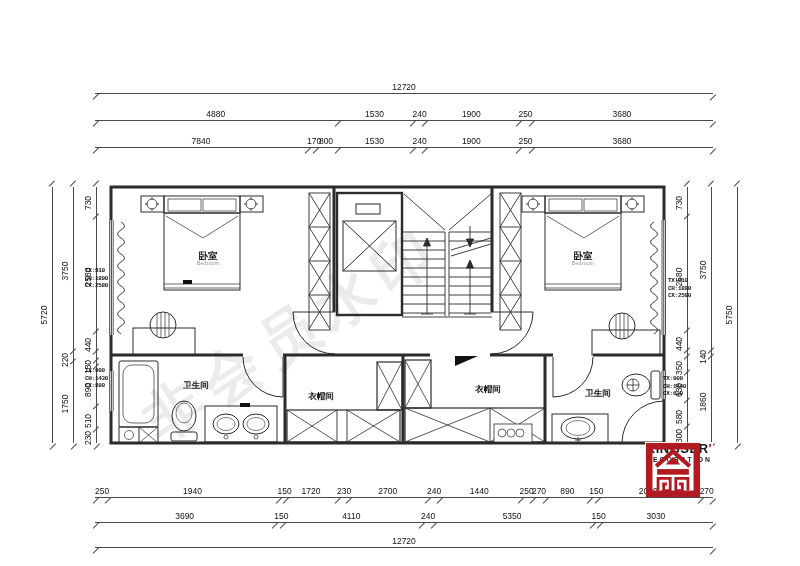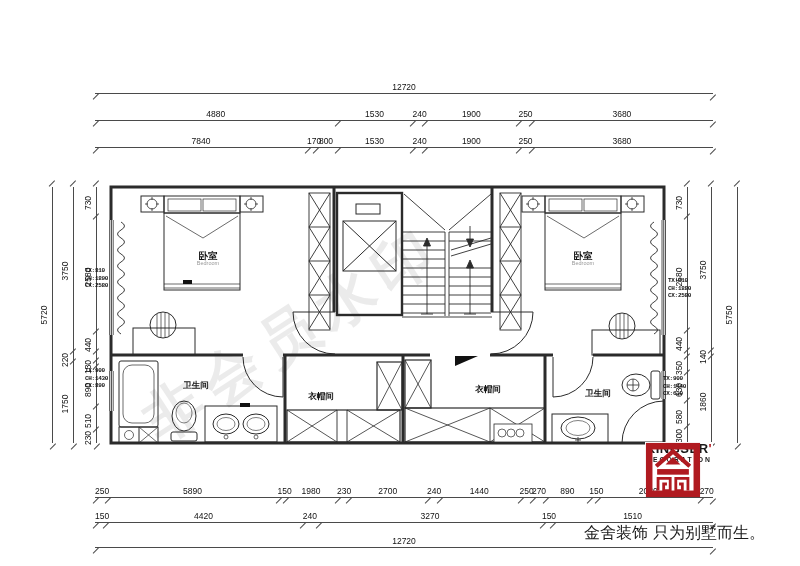--- a/index.html
+++ b/index.html
@@ -273,27 +273,27 @@
       </div>
       <div class="dseg" style="flex-grow: 3680;">
         <span>3680</span>
       </div>
     </div>
   <div class="dimrow" style="left:95px;top:483px;width:618px;">
       <div class="dseg" style="flex-grow: 250;">
         <span>250</span>
       </div>
       <div class="dseg" style="flex-grow: 3440;">
-        <span>5890</span>
+        <span>1940</span>
       </div>
       <div class="dseg" style="flex-grow: 150;">
         <span>150</span>
       </div>
       <div class="dseg" style="flex-grow: 1050;">
-        <span>1980</span>
+        <span>1720</span>
       </div>
       <div class="dseg" style="flex-grow: 230;">
         <span>230</span>
       </div>
       <div class="dseg" style="flex-grow: 1590;">
         <span>2700</span>
       </div>
       <div class="dseg" style="flex-grow: 240;">
         <span>240</span>
       </div>
@@ -313,37 +313,40 @@
         <span>150</span>
       </div>
       <div class="dseg" style="flex-grow: 2080;">
         <span>2080</span>
       </div>
       <div class="dseg" style="flex-grow: 270;">
         <span>270</span>
       </div>
     </div>
   <div class="dimrow" style="left:95px;top:508px;width:618px;">
+      <div class="dseg" style="flex-grow: 3690;">
+        <span>3690</span>
+      </div>
       <div class="dseg" style="flex-grow: 150;">
         <span>150</span>
       </div>
       <div class="dseg" style="flex-grow: 2870;">
-        <span>4420</span>
+        <span>4110</span>
       </div>
       <div class="dseg" style="flex-grow: 240;">
         <span>240</span>
       </div>
       <div class="dseg" style="flex-grow: 3270;">
-        <span>3270</span>
+        <span>5350</span>
       </div>
       <div class="dseg" style="flex-grow: 150;">
         <span>150</span>
       </div>
       <div class="dseg" style="flex-grow: 2350;">
-        <span>1510</span>
+        <span>3030</span>
       </div>
     </div>
   <div class="dimrow" style="left:95px;top:533px;width:618px;">
       <div class="dseg" style="flex-grow: 12720;">
         <span>12720</span>
       </div>
     </div>
 
   <div class="dimcol" style="left:38px;top:187px;height:256px;">
       <div class="dseg" style="flex-grow: 5720;">
@@ -479,15 +482,14 @@
         <path d="M12 26 L30 10 L48 26" stroke-width="4.5"></path>
         <path d="M22 24 L30 16 L38 24 Z" fill="#b01a20" stroke="none"></path>
         <rect x="13" y="29" width="34" height="6" fill="#b01a20" stroke="none"></rect>
         <path d="M14 52 V39 H27 V52 H20 V45 H23.5" stroke-width="3"></path>
         <path d="M46 52 V39 H33 V52 H40 V45 H36.5" stroke-width="3"></path>
       </g>
     </svg>
     <div class="brand"><span>KINGSER</span><span class="apos">'</span></div>
     <div class="brand-sub">DECORATION</div>
   </div>
-  <div class="slogan">金舍装饰 只为别墅而生。</div>
 
 </div>
 
 </body></html>

